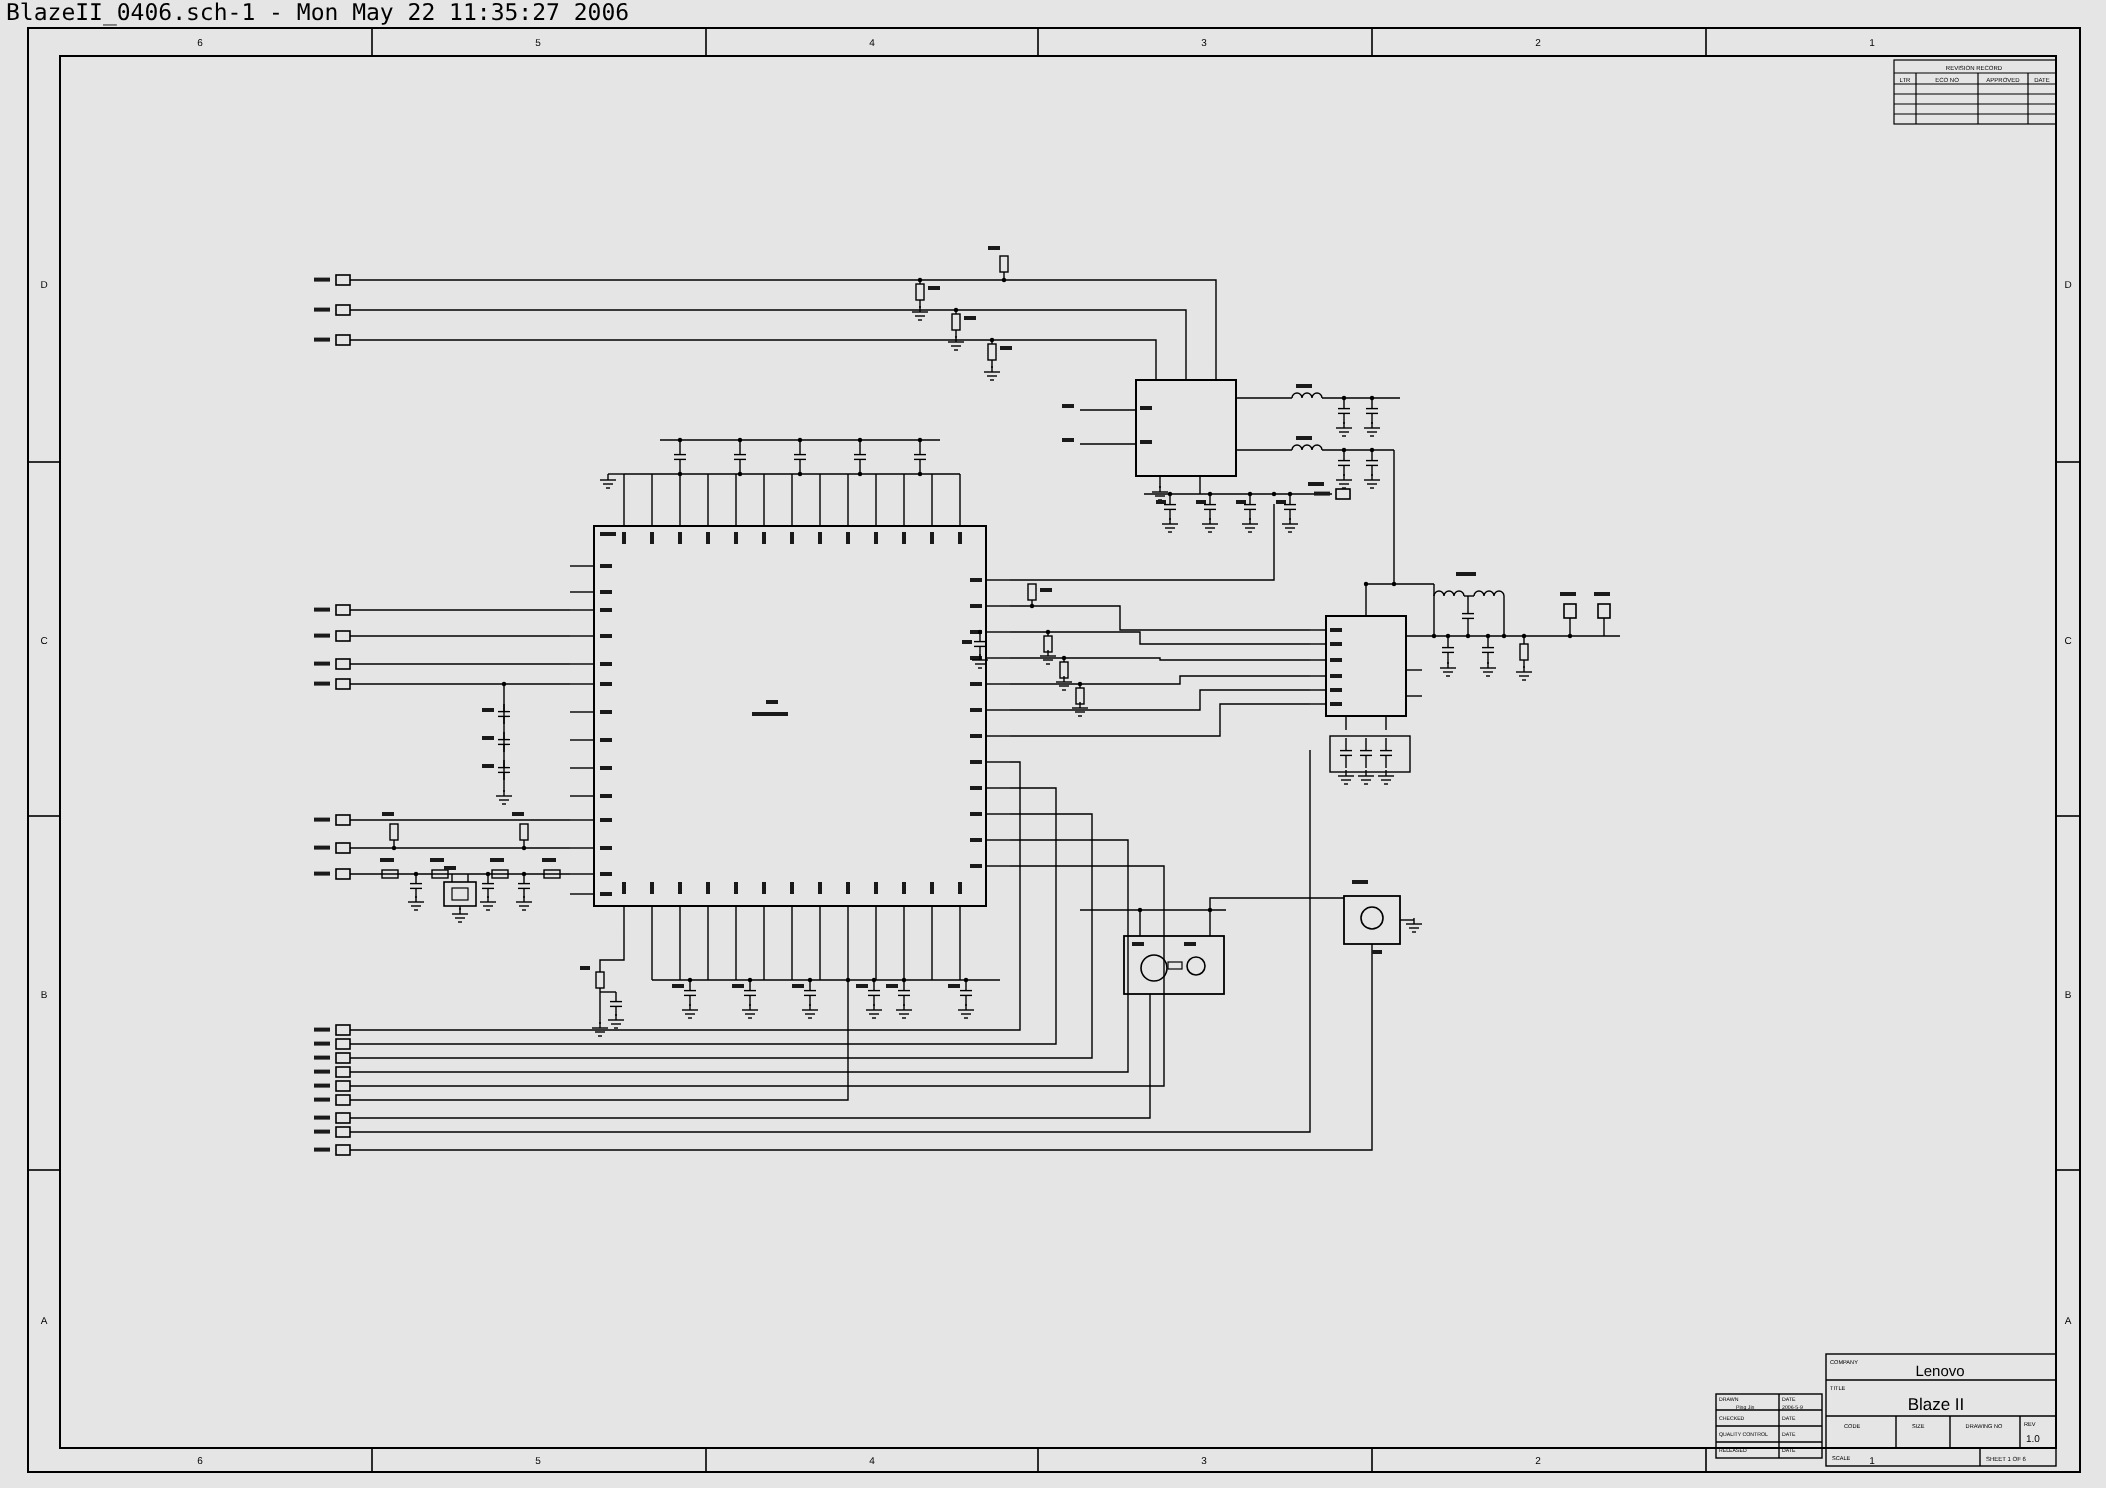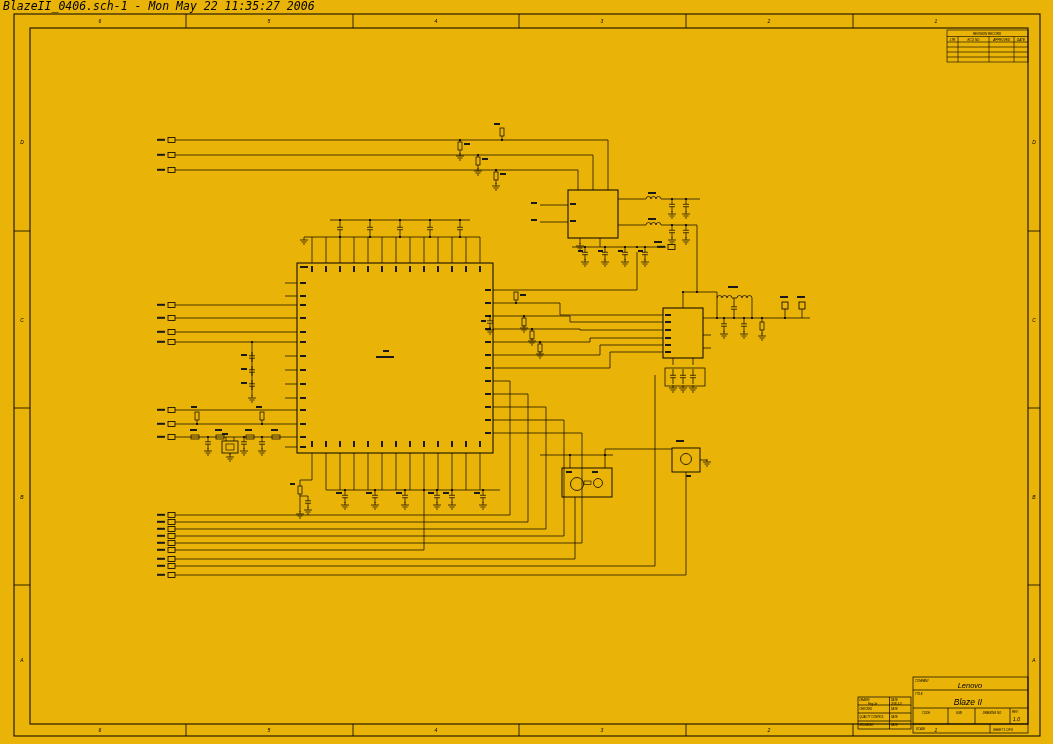--- a/index.html
+++ b/index.html
@@ -1,17 +1,17 @@
 <!DOCTYPE html>
 <html><head>
 <meta charset="utf-8">
 <style>
   html,body{margin:0;padding:0;background:#fff;}
-  #page{position:relative;width:1053px;height:744px;background:#eab308;overflow:hidden;
-        font-family:"Liberation Sans",sans-serif;font-style:italic;}
+  #page{position:relative;width:1053px;height:744px;background:#e5e5e5;overflow:hidden;
+        font-family:"Liberation Sans",sans-serif;}
   svg{position:absolute;left:0;top:0;}
   text{fill:#000;}
   .titlebar{font-family:"DejaVu Sans Mono",monospace;font-size:11.5px;}
   .grid{font-size:5px;font-family:"Liberation Sans",sans-serif;}
   .tb-small{font-size:2.8px;}
   .tb-tiny{font-size:2.6px;}
   .tb-co{font-size:7.5px;}
   .tb-title{font-size:8.5px;}
   .tb-rev{font-size:5px;}
   .tb-sheet{font-size:3px;}

